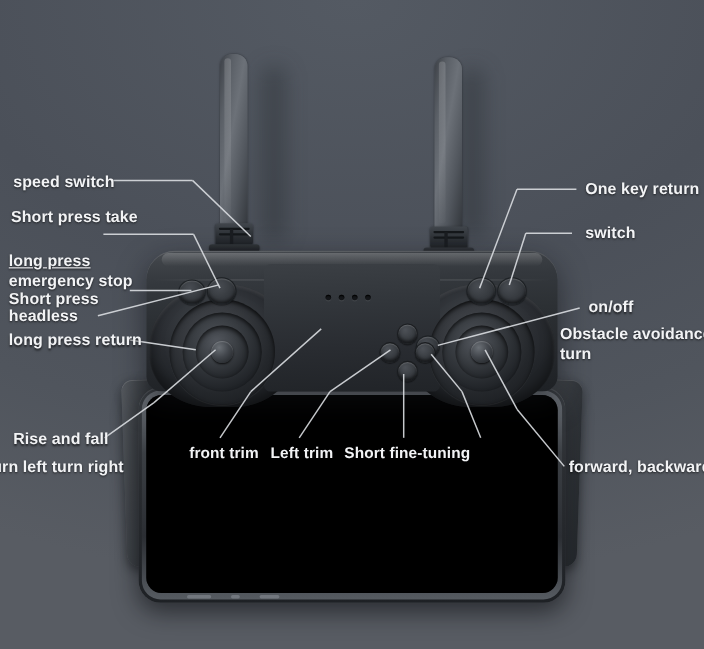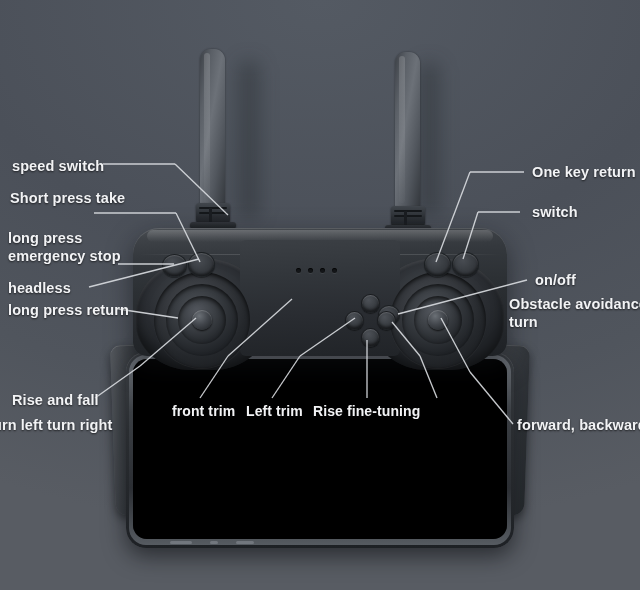--- a/index.html
+++ b/index.html
@@ -239,31 +239,32 @@
     <line x1="228" y1="356" x2="292" y2="299"></line>
     <line x1="272" y1="398" x2="300" y2="356"></line>
     <line x1="300" y1="356" x2="355" y2="318"></line>
     <line x1="367" y1="398" x2="367" y2="340"></line>
     <line x1="437" y1="398" x2="420" y2="356"></line>
     <line x1="420" y1="356" x2="392" y2="322"></line>
   </svg>
 
   <div class="lbl" style="left:12px;top:157px;">speed switch</div>
   <div class="lbl" style="left:10px;top:189px;text-align:center;">Short press take</div>
-  <div class="lbl" style="left:8px;top:229px;">long press</div>
+  <div class="lbl" style="left:8px;top:229px;text-decoration:underline;">long press</div>
   <div class="lbl" style="left:8px;top:247px;">emergency stop</div>
+  <div class="lbl" style="left:8px;top:263px;">Short press</div>
   <div class="lbl" style="left:8px;top:279px;">headless</div>
   <div class="lbl" style="left:8px;top:301px;">long press return</div>
   <div class="lbl" style="left:12px;top:391px;">Rise and fall</div>
   <div class="lbl" style="left:-12px;top:416px;">turn left turn right</div>
 
   <div class="lbl" style="left:532px;top:163px;">One key return</div>
   <div class="lbl" style="left:532px;top:203px;">switch</div>
   <div class="lbl" style="left:535px;top:271px;">on/off</div>
   <div class="lbl" style="left:509px;top:295px;">Obstacle avoidance</div>
   <div class="lbl" style="left:509px;top:313px;">turn</div>
   <div class="lbl" style="left:517px;top:416px;">forward, backward</div>
 
   <div class="lbl onscreen" style="left:172px;top:402px;">front trim</div>
   <div class="lbl onscreen" style="left:246px;top:402px;">Left trim</div>
-  <div class="lbl onscreen" style="left:313px;top:402px;">Rise fine-tuning</div>
+  <div class="lbl onscreen" style="left:313px;top:402px;">Short fine-tuning</div>
 
 </div>
 
 </body></html>

